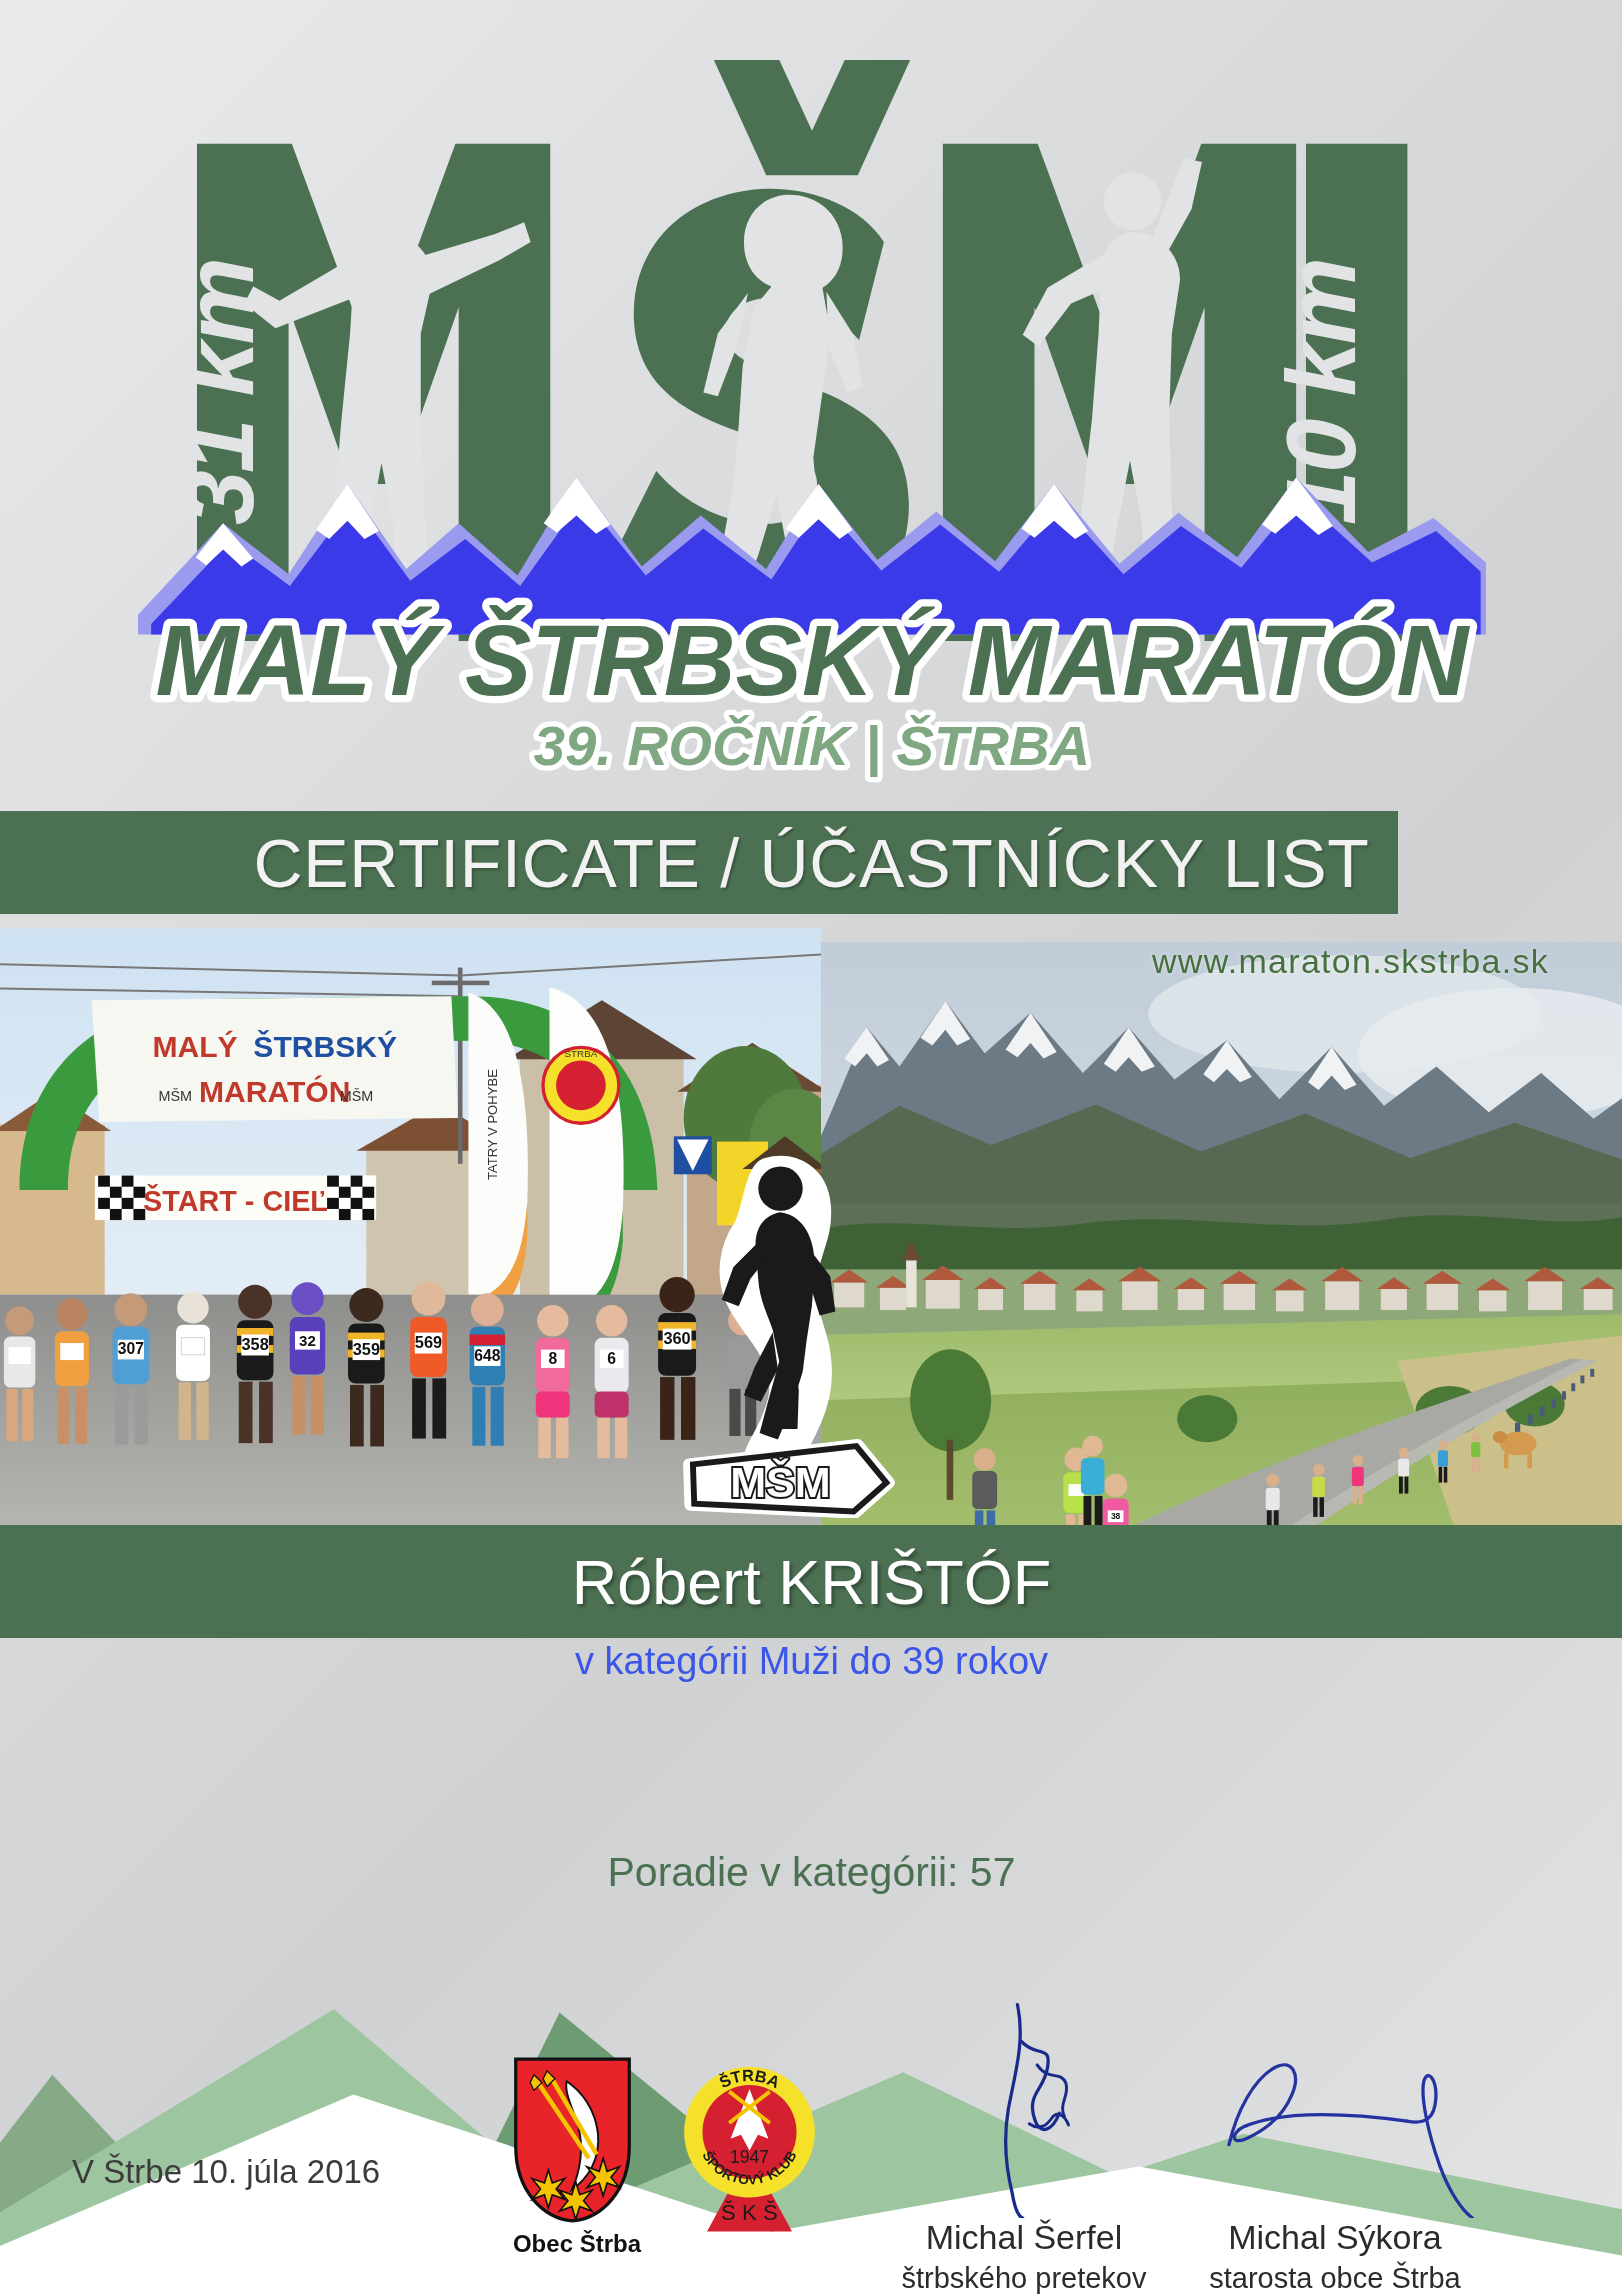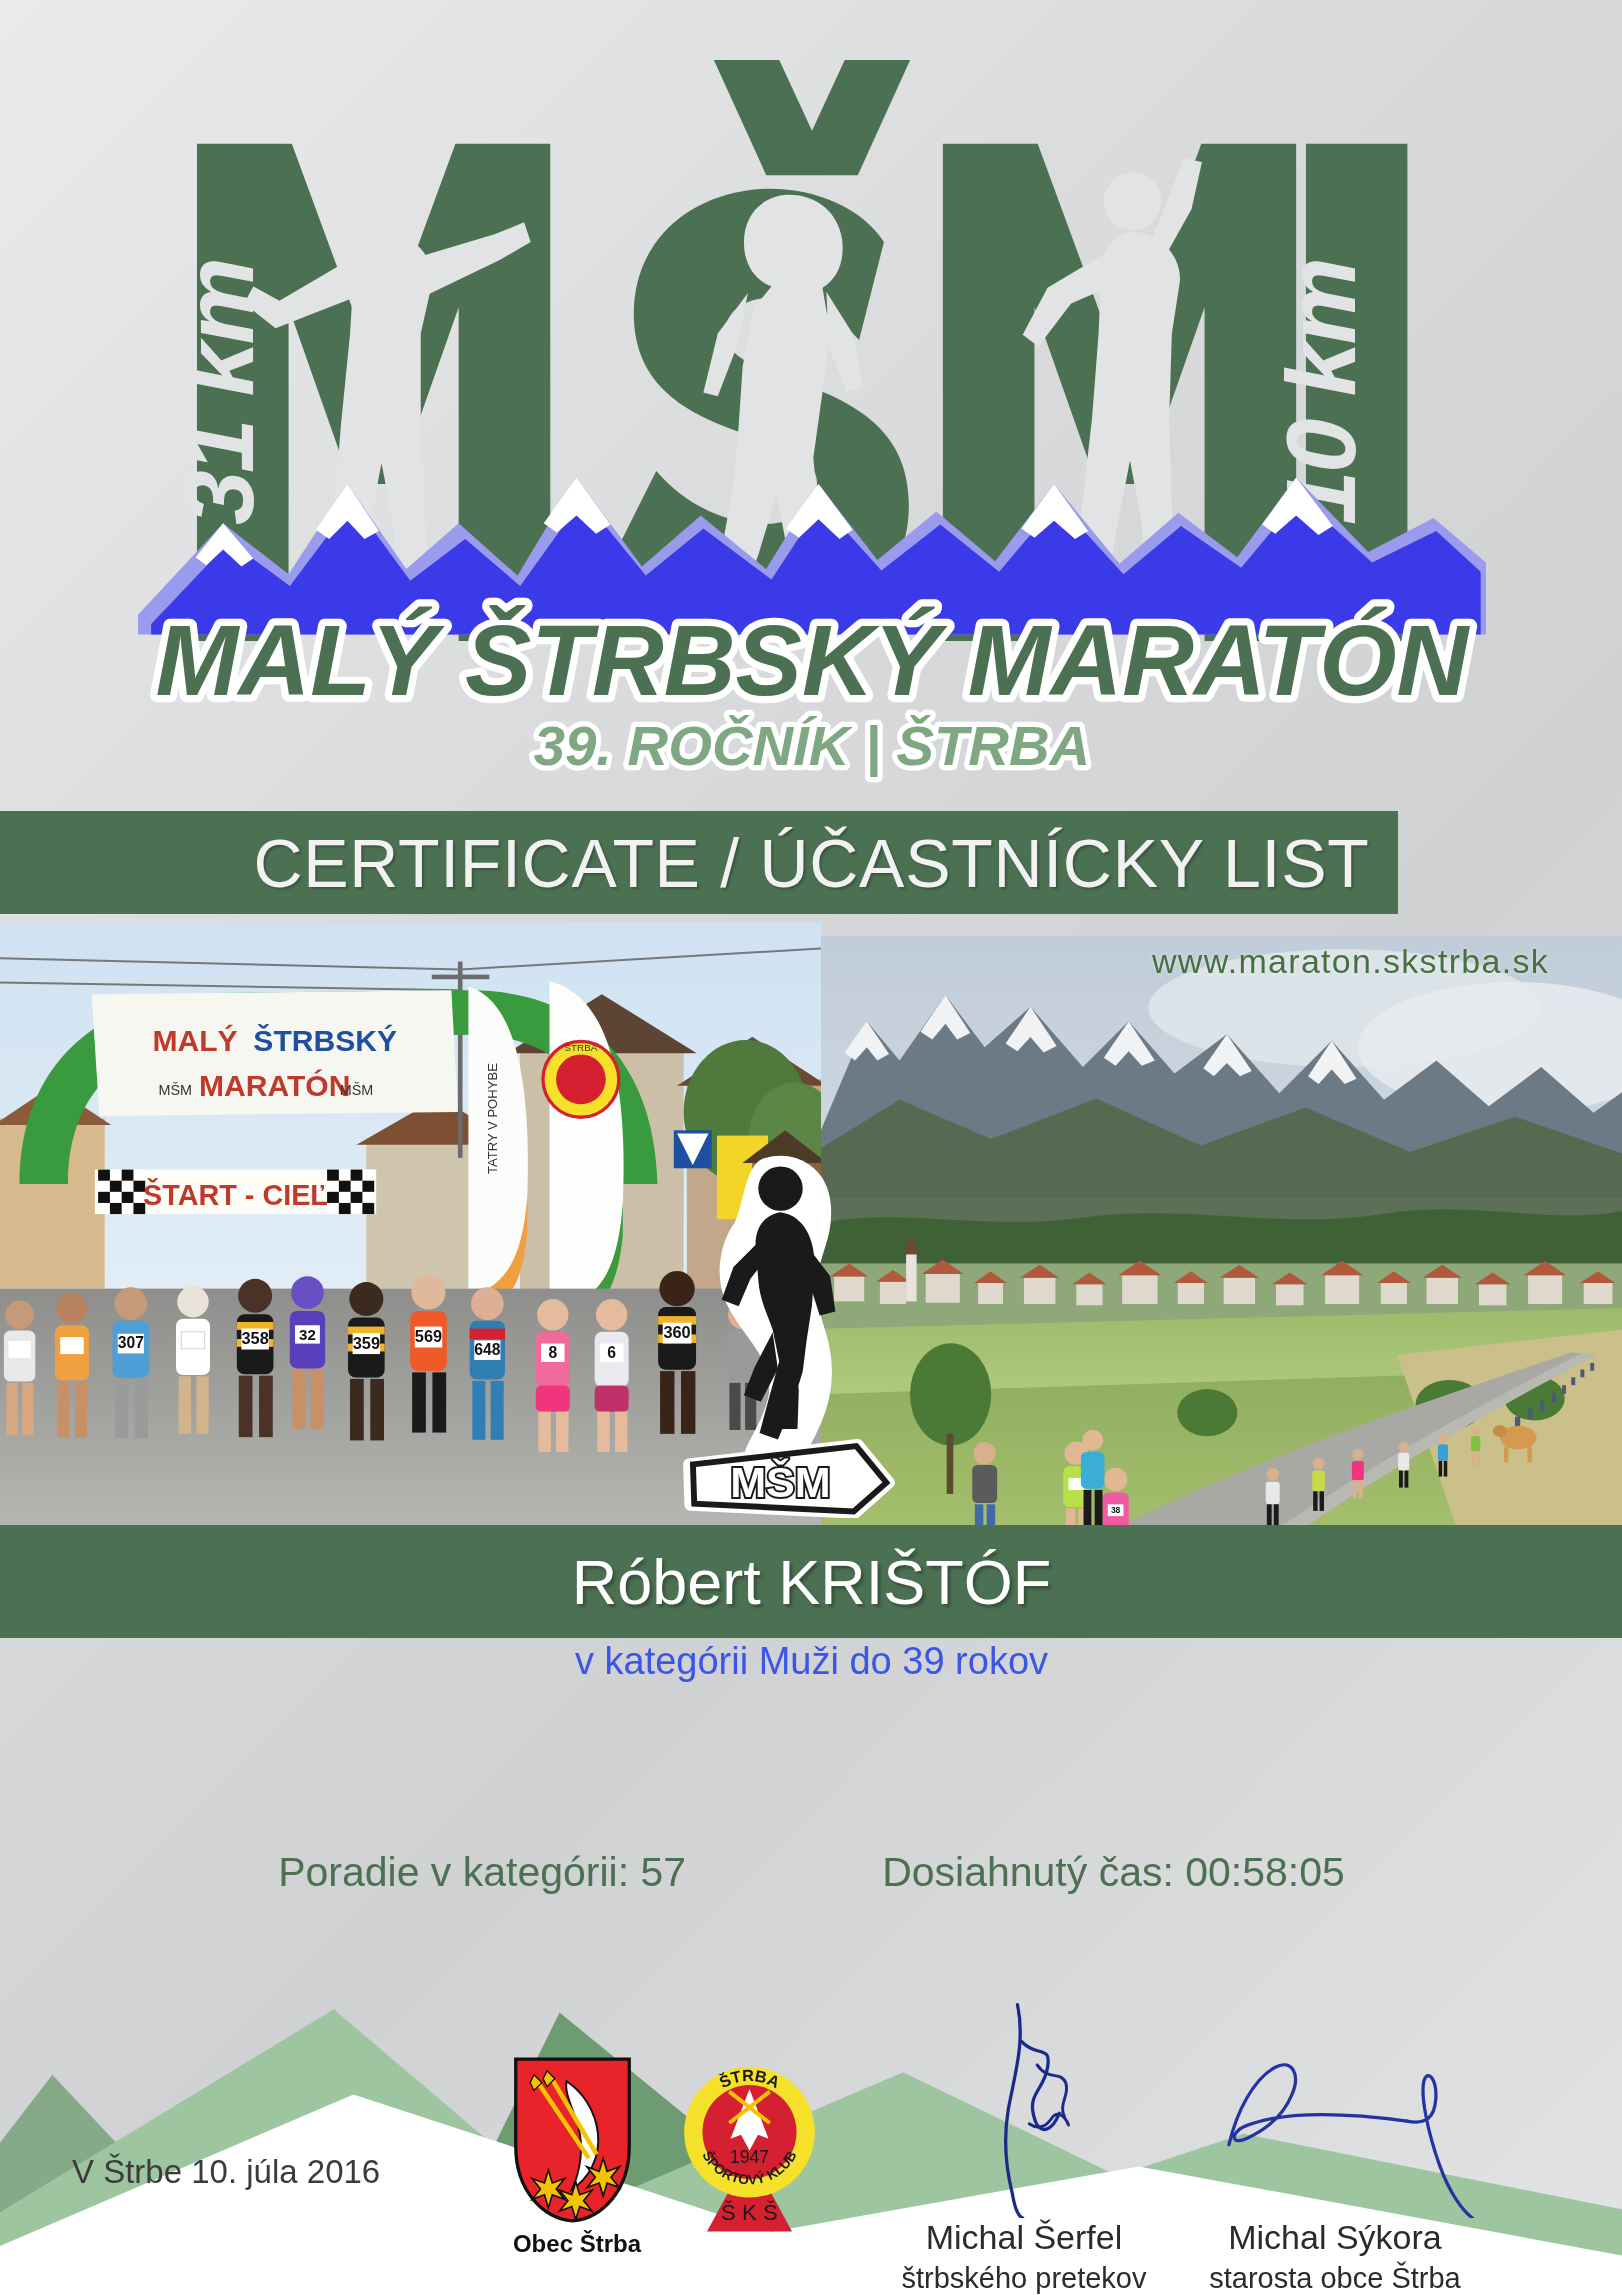--- a/index.html
+++ b/index.html
@@ -29,21 +29,21 @@
     display:flex;align-items:center;justify-content:center;
     color:#f2f2f2;font-size:68px;font-weight:400;letter-spacing:0.7px;
     text-shadow:2px 2px 2.6px rgba(0,0,0,.25);
     white-space:nowrap;
   }
 
   
   #photo-strip{
     position:absolute;left:0;top:916px;width:1623px;height:609px;overflow:hidden;
   }
-  .photo{position:absolute;top:6px;height:609px;overflow:hidden;}
+  .photo{position:absolute;top:12px;height:609px;overflow:hidden;}
   #photo-left{left:0;width:821px;}
   #photo-right{left:821px;width:802px;margin-top:14px;}
 
   #site-url{
     position:absolute;left:1152px;top:942px;
     color:#46703f;font-size:34px;letter-spacing:1.3px;
     text-shadow:0 0 3.9px rgba(255,255,255,.55);
     white-space:nowrap;
   }
 
@@ -583,21 +583,20 @@
   <div id="name-band">
     <div id="runner-name">Róbert KRIŠTÓF</div>
   </div>
 
   <div id="site-url">www.maraton.skstrba.sk</div>
 
   <div id="body-zone">
     <div class="desc-line" id="desc-2">v kategórii Muži do 39 rokov</div>
     <div id="result-row">
       <div class="result-item">Poradie v kategórii: 57</div>
-      <div class="result-item">Dosiahnutý čas: 00:58:05</div>
     </div>
   </div>
 
   <svg id="mountains" viewBox="0 0 2480 628" preserveAspectRatio="none">
     <path d="M-20,420 L80,290 L200,418 L200,628 L-20,628 Z" fill="#7da57f" opacity=".9"></path>
     <path d="M0,500 L510,190 L840,470 L1080,470 L1080,628 L0,628 Z" fill="#9dc6a0"></path>
     <path d="M700,510 L855,195 L1190,468 L1320,430 L1320,628 L700,628 Z" fill="#6d9b72"></path>
     <path d="M880,500 L1380,286 L1760,470 L2100,430 L2100,628 L880,628 Z" fill="#9dc6a0"></path>
     <path d="M1480,520 L1900,380 L2500,500 L2500,628 L1480,628 Z" fill="#9dc6a0"></path>
     <path d="M-20,560 L540,320 L1180,530 L1740,430 L2500,570 L2500,628 L-20,628 Z" fill="#ffffff"></path>

